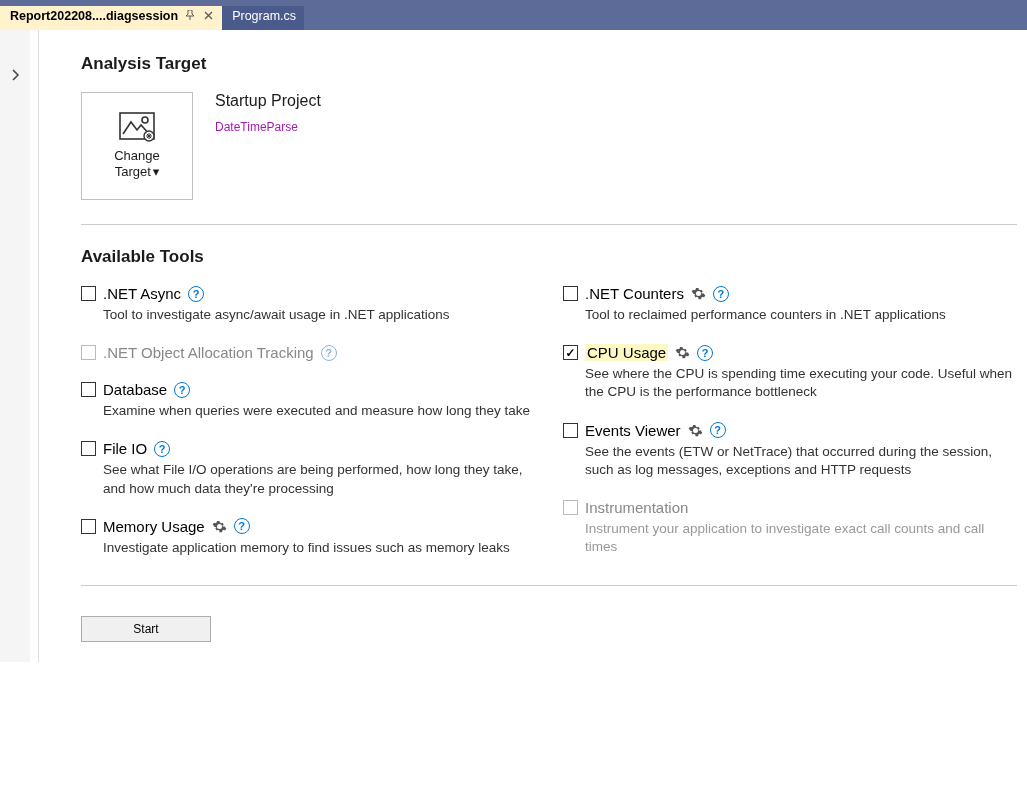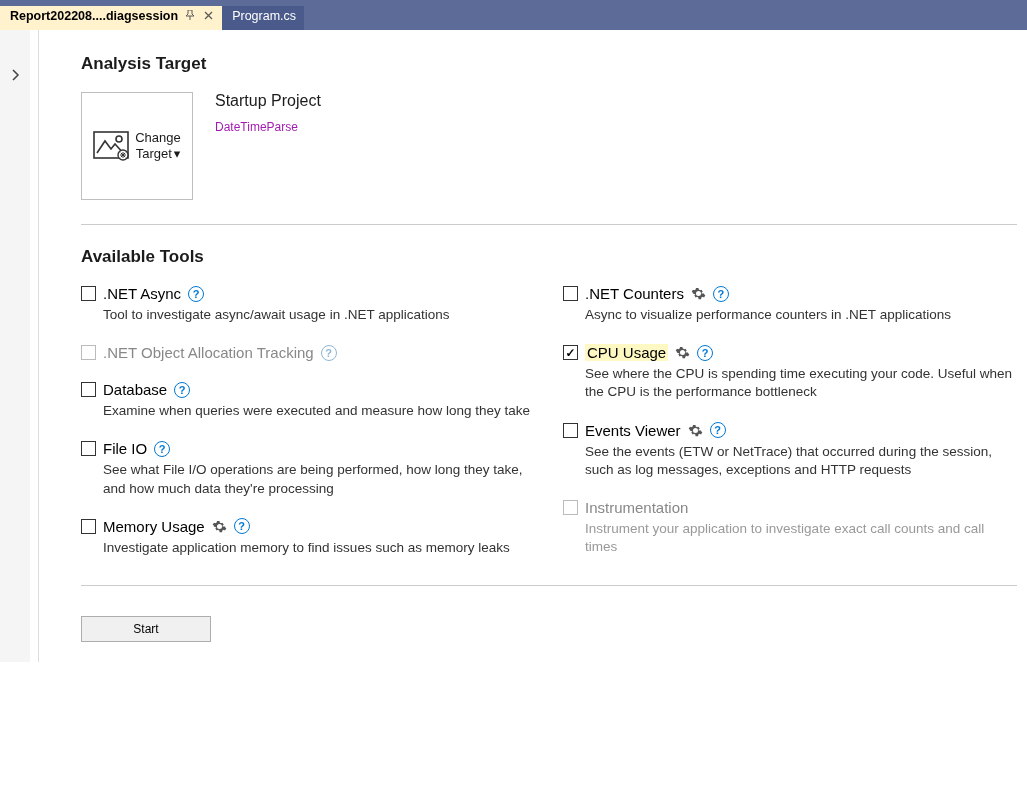--- a/index.html
+++ b/index.html
@@ -78,21 +78,21 @@
     display: flex;
     align-items: flex-start;
     gap: 22px;
     margin-bottom: 24px;
   }
   .target-box {
     border: 1px solid #bfbfbf;
     width: 112px;
     height: 108px;
     display: flex;
-    flex-direction: row;
+    flex-direction: column;
     align-items: center;
     justify-content: center;
     gap: 6px;
     cursor: pointer;
   }
   .target-box .icon {
     width: 36px;
     height: 30px;
   }
   .target-box .lbl {
@@ -320,21 +320,21 @@
             <div class="tool-head">
               <span class="cb"></span>
               <span class="tool-name">.NET Counters</span>
               <span class="gear">
                 <svg width="15" height="15" viewBox="0 0 24 24">
                   <path fill="#555" d="M12 8a4 4 0 100 8 4 4 0 000-8zm9 4a7 7 0 01-.1 1.2l2 1.6-2 3.4-2.4-1a7 7 0 01-2 1.2l-.4 2.6h-4l-.4-2.6a7 7 0 01-2-1.2l-2.4 1-2-3.4 2-1.6A7 7 0 013 12a7 7 0 01.1-1.2l-2-1.6 2-3.4 2.4 1a7 7 0 012-1.2L8 3h4l.4 2.6a7 7 0 012 1.2l2.4-1 2 3.4-2 1.6c.1.4.2.8.2 1.2z"></path>
                 </svg>
               </span>
               <span class="help">?</span>
             </div>
-            <div class="tool-desc">Async to visualize performance counters in .NET applications</div>
+            <div class="tool-desc">Tool to reclaimed performance counters in .NET applications</div>
           </div>
           <div class="tool">
             <div class="tool-head">
               <span class="cb checked"></span>
               <span class="tool-name hl">CPU Usage</span>
               <span class="gear">
                 <svg width="15" height="15" viewBox="0 0 24 24">
                   <path fill="#555" d="M12 8a4 4 0 100 8 4 4 0 000-8zm9 4a7 7 0 01-.1 1.2l2 1.6-2 3.4-2.4-1a7 7 0 01-2 1.2l-.4 2.6h-4l-.4-2.6a7 7 0 01-2-1.2l-2.4 1-2-3.4 2-1.6A7 7 0 013 12a7 7 0 01.1-1.2l-2-1.6 2-3.4 2.4 1a7 7 0 012-1.2L8 3h4l.4 2.6a7 7 0 012 1.2l2.4-1 2 3.4-2 1.6c.1.4.2.8.2 1.2z"></path>
                 </svg>
               </span>

